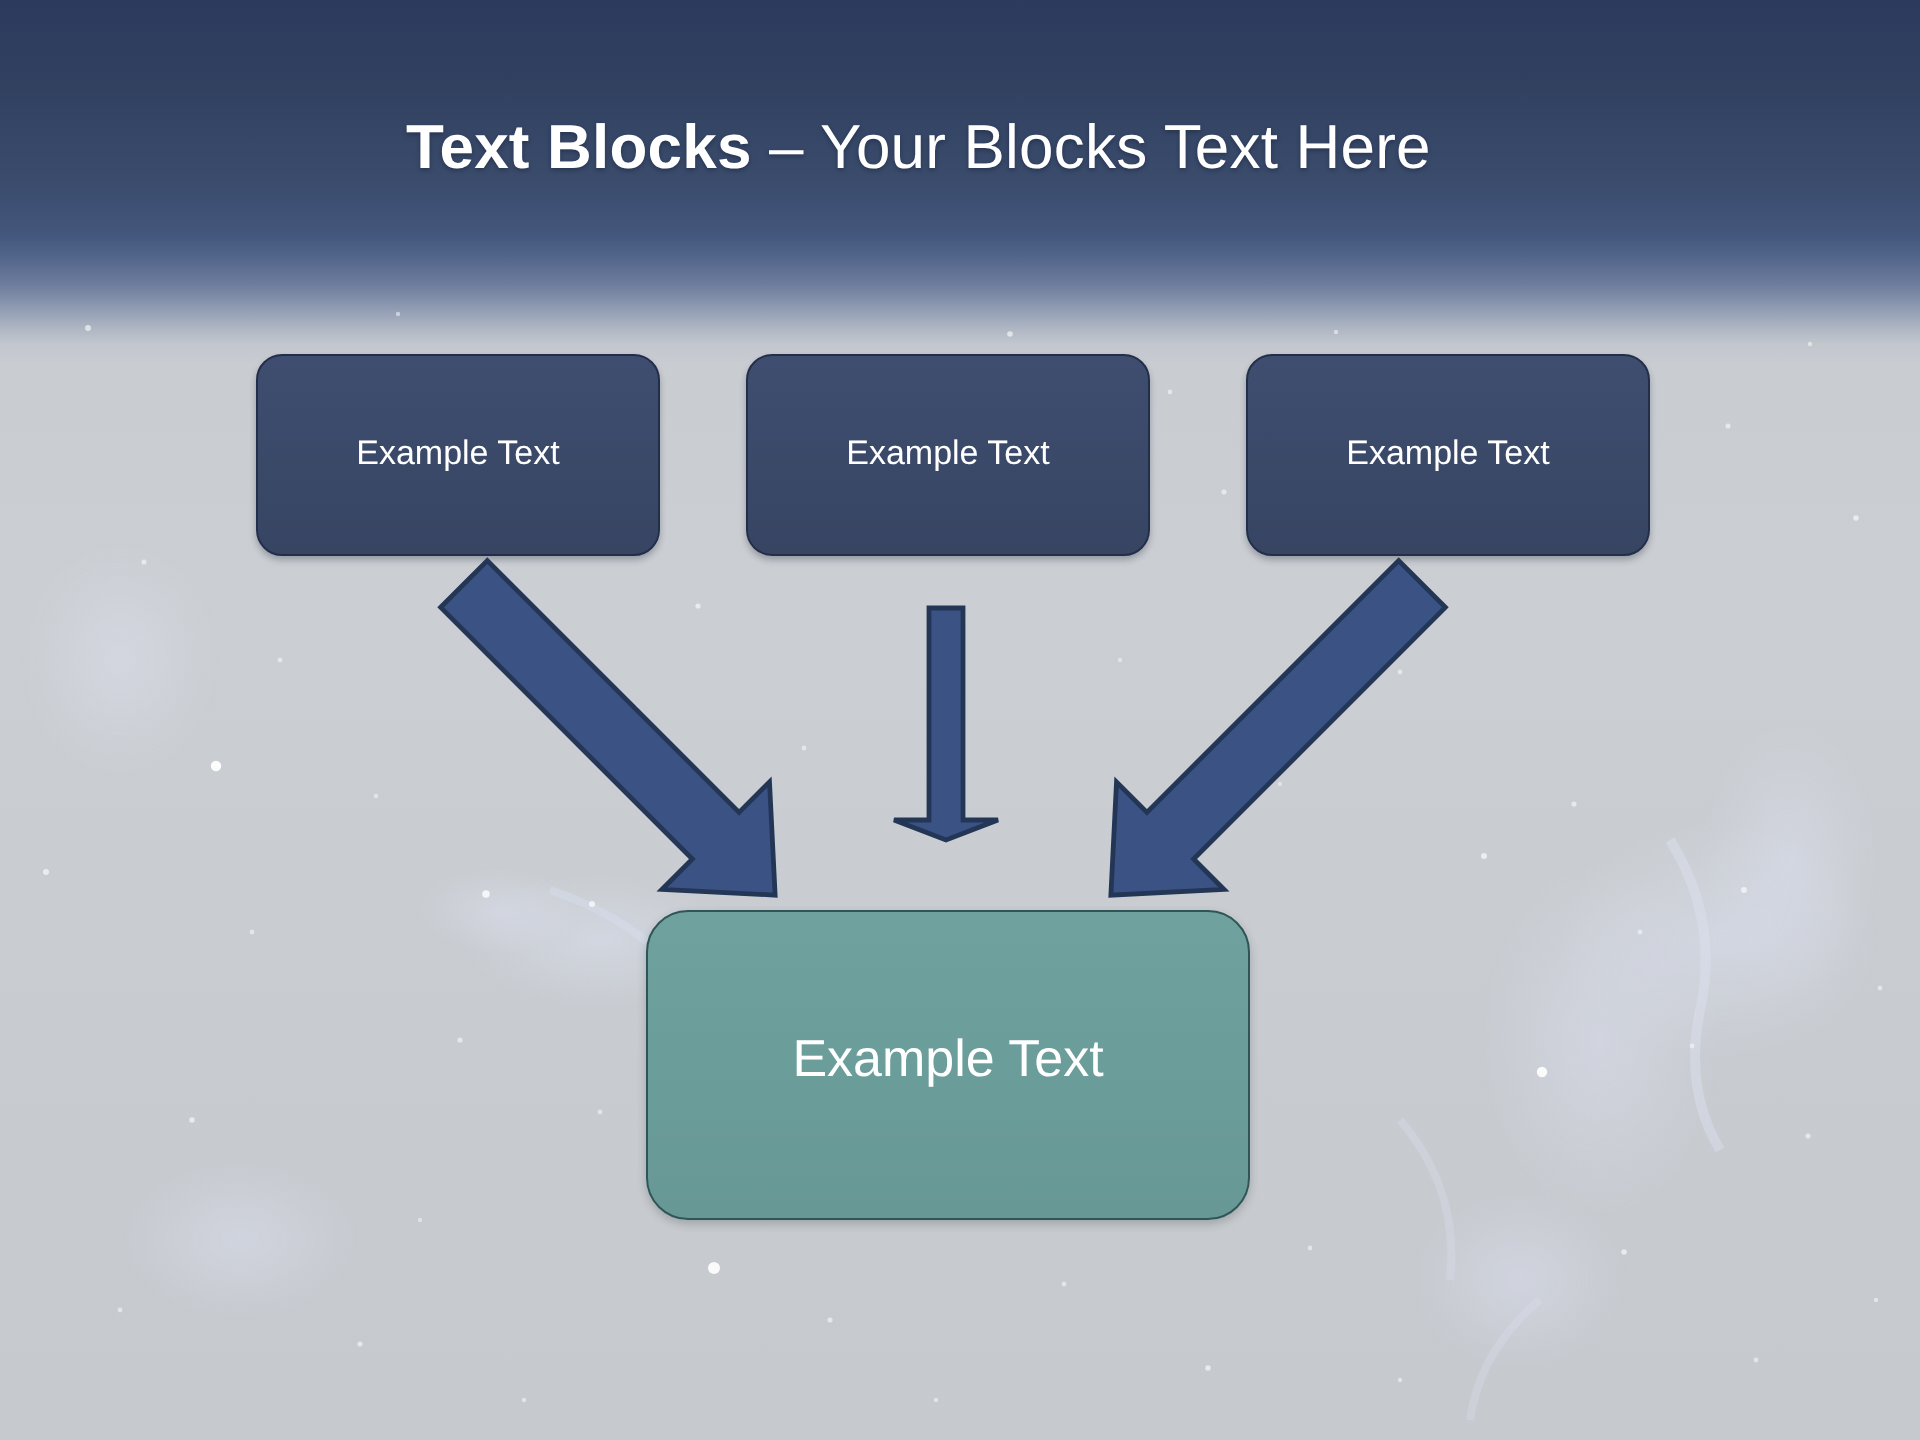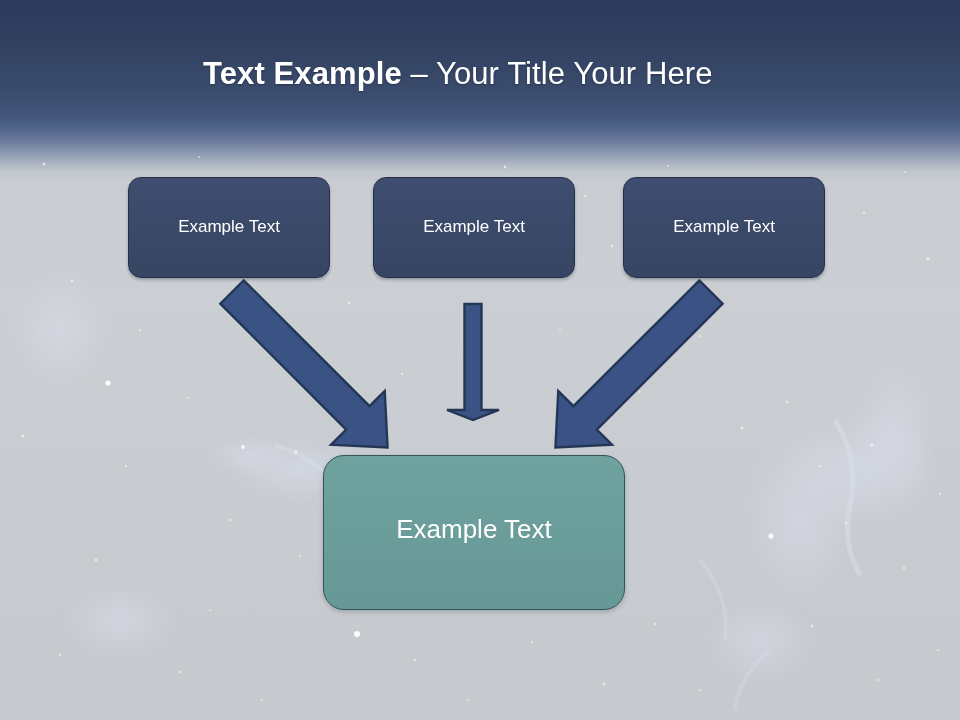--- a/index.html
+++ b/index.html
@@ -216,21 +216,21 @@
       <circle cx="640" cy="392" r="1.1" opacity=".45"></circle>
       <circle cx="560" cy="330" r="1.1" opacity=".45"></circle>
       <circle cx="402" cy="374" r="1.2" opacity=".5"></circle>
       <circle cx="318" cy="354" r="1.1" opacity=".45"></circle>
       <circle cx="126" cy="466" r="1.2" opacity=".5"></circle>
       <circle cx="210" cy="610" r="1.1" opacity=".45"></circle>
     </g>
   </svg>
 
   <div class="title">
-    <span class="strong">Text Example</span><span class="light"> – </span><span class="light">Your Title Your Here</span>
+    <span class="strong">Text Blocks</span><span class="light"> – </span><span class="light">Your Blocks Text Here</span>
   </div>
 
   <div class="box-top" id="box-top-1">
     <span class="box-label">Example Text</span>
   </div>
   <div class="box-top" id="box-top-2">
     <span class="box-label">Example Text</span>
   </div>
   <div class="box-top" id="box-top-3">
     <span class="box-label">Example Text</span>

